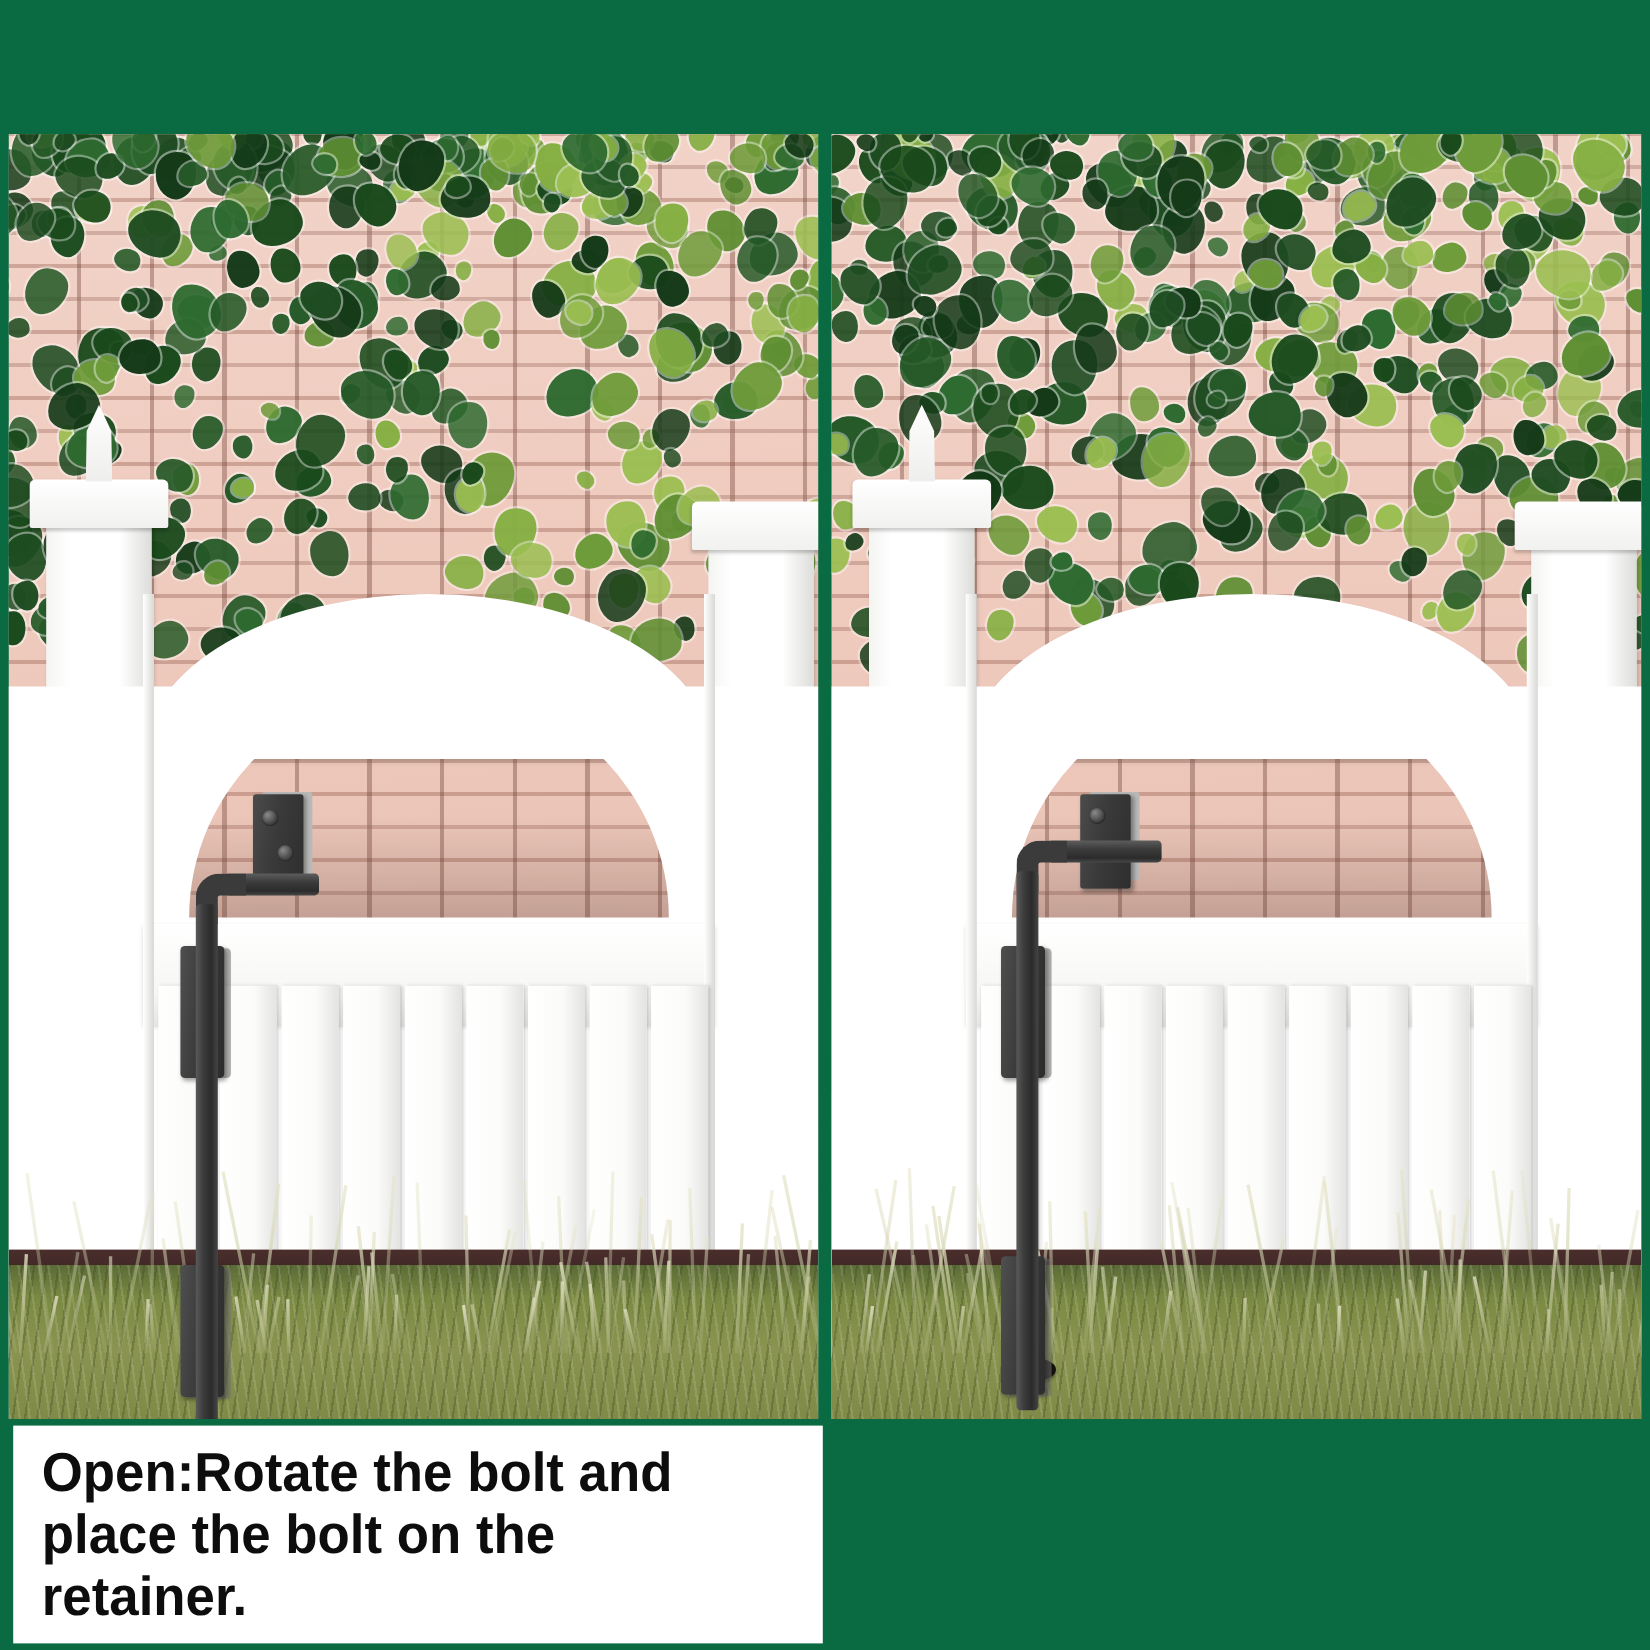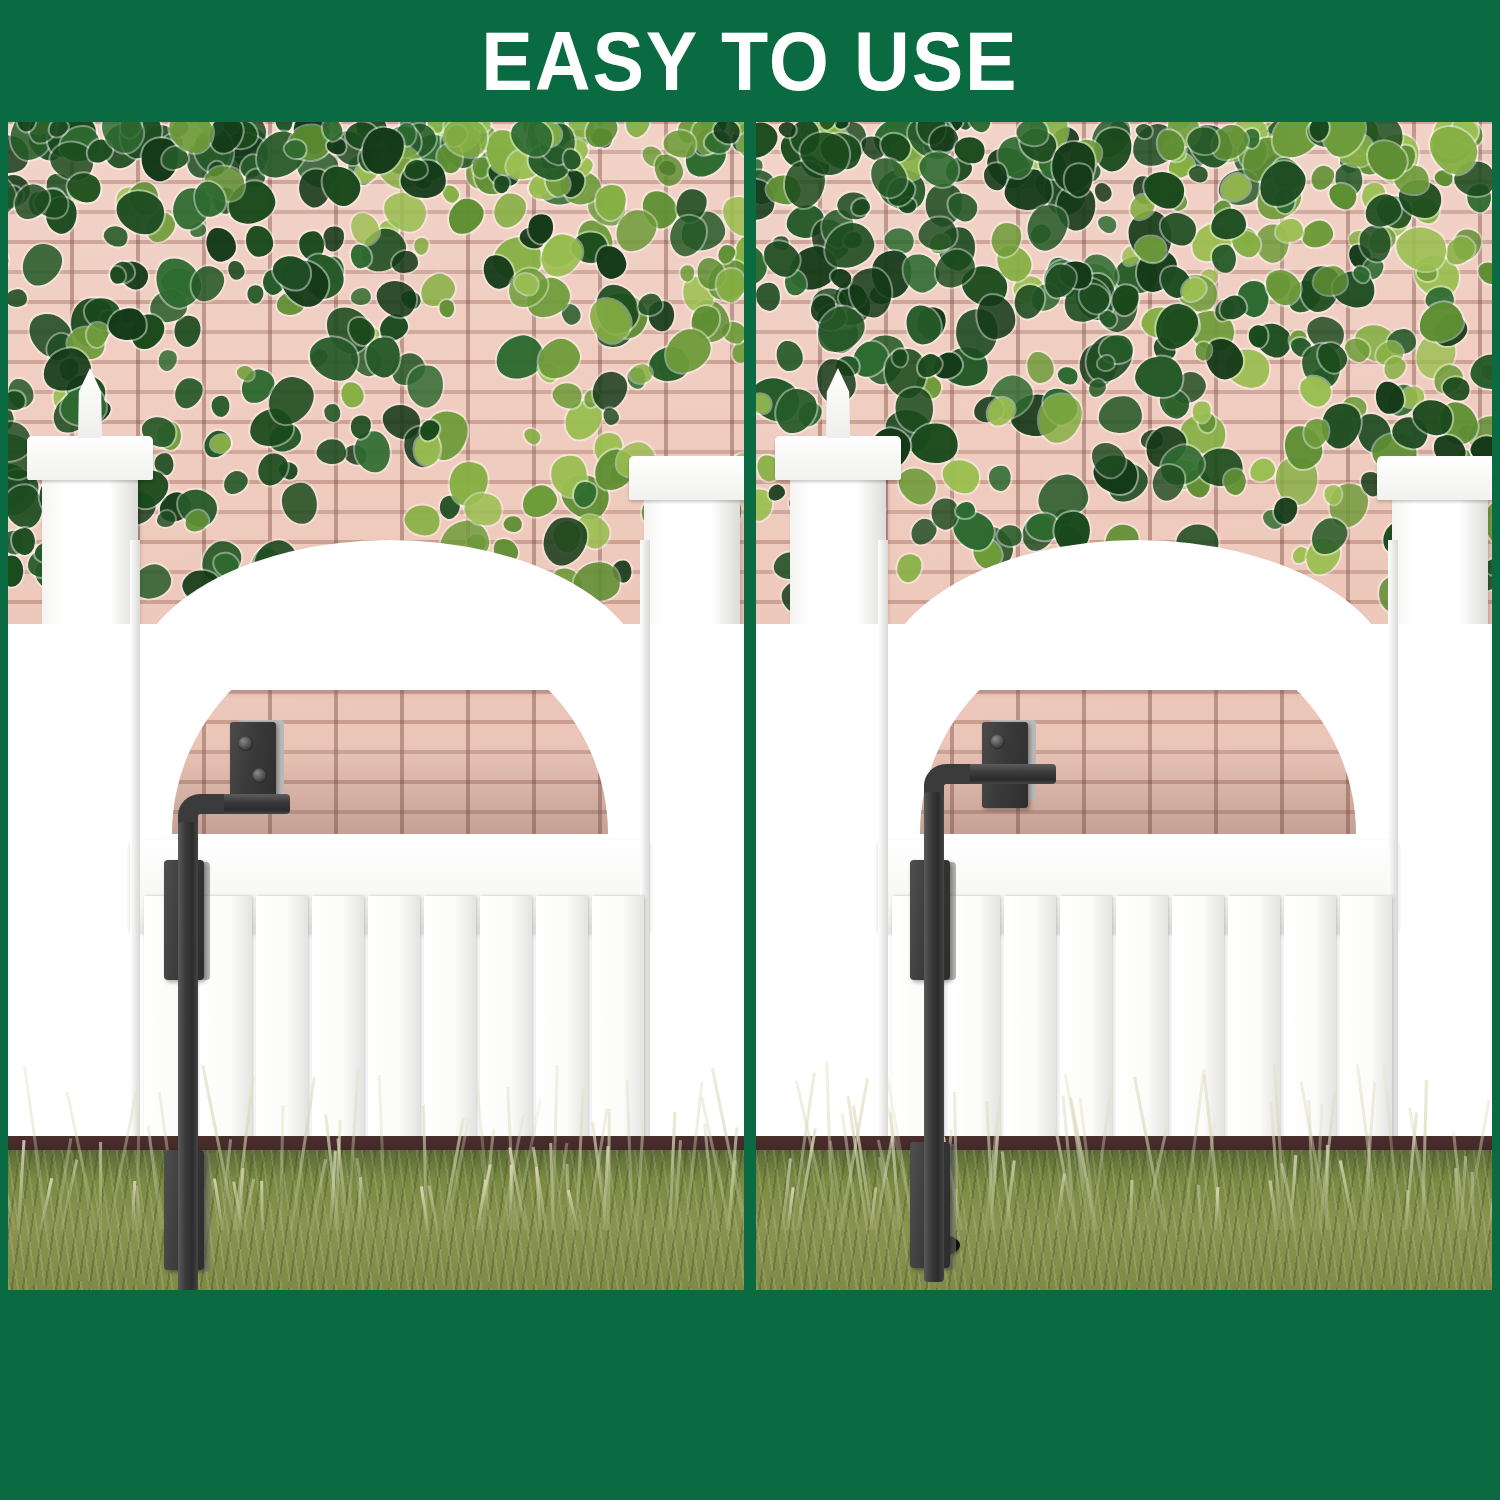--- a/index.html
+++ b/index.html
@@ -227,23 +227,20 @@
     color:#0d0d0d;
     transform:scaleX(0.96);
     transform-origin:left center;
   }
 </style>
 </head>
 <body>
 
 <div class="page">
 
-  <div class="header">
-    <div class="header-title">EASY TO USE</div>
-  </div>
 
   <div class="photos">
 
     <div class="panel left">
       <div class="scene">
         <div class="brick"></div>
         <div class="recess"></div>
 
         <div class="canopy" id="canopy-L">
             <div class="leaf" style="left: 362.715px; top: 175.816px; width: 19.9261px; height: 17.1365px; background: rgb(46, 107, 48); transform: rotate(1.14892deg); opacity: 0.83;"></div>
@@ -1246,15 +1243,18 @@
         <div class="hw-retainer-shadow" style="left:160px; top:740px;"></div>
         <div class="hw-retainer" style="left:154px; top:738px;"></div>
         <div class="hw-retainer-shadow" style="left:160px; top:1022px; height:126px;"></div>
         <div class="hw-retainer" style="left:154px; top:1020px; height:126px;"></div>
       </div>
     </div>
   </div>
 
   <div class="captions">
     <div class="cap-gap"></div>
+    <div class="caption right">
+      <p>Open:Rotate the bolt and place the bolt on the retainer.</p>
+    </div>
   </div>
 
 </div>
 
 </body></html>

